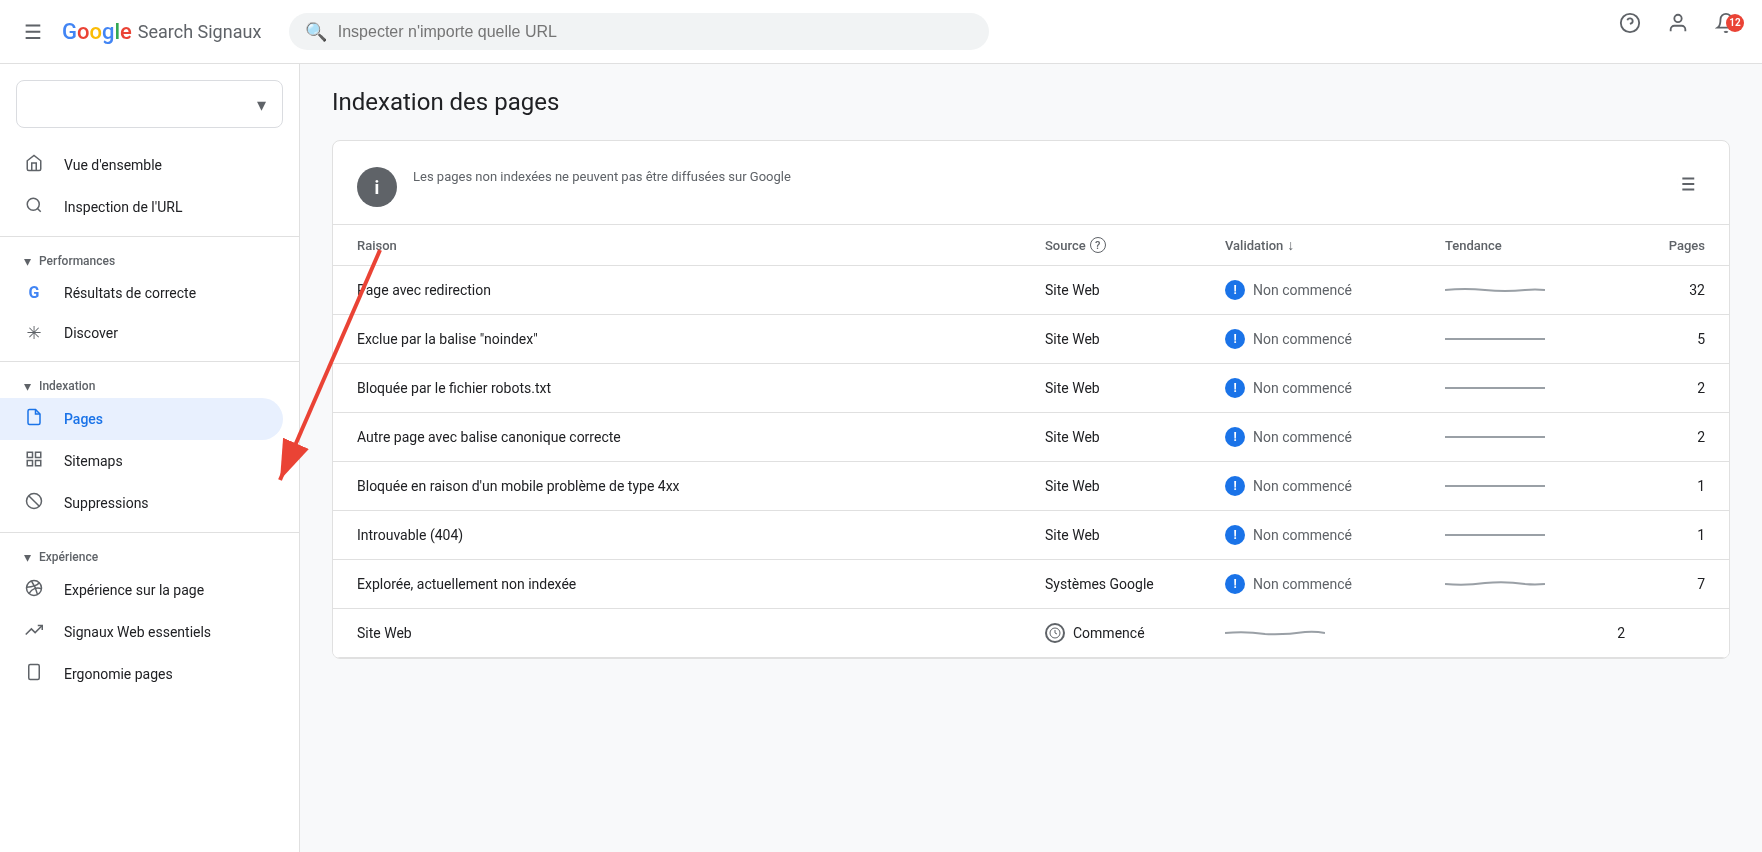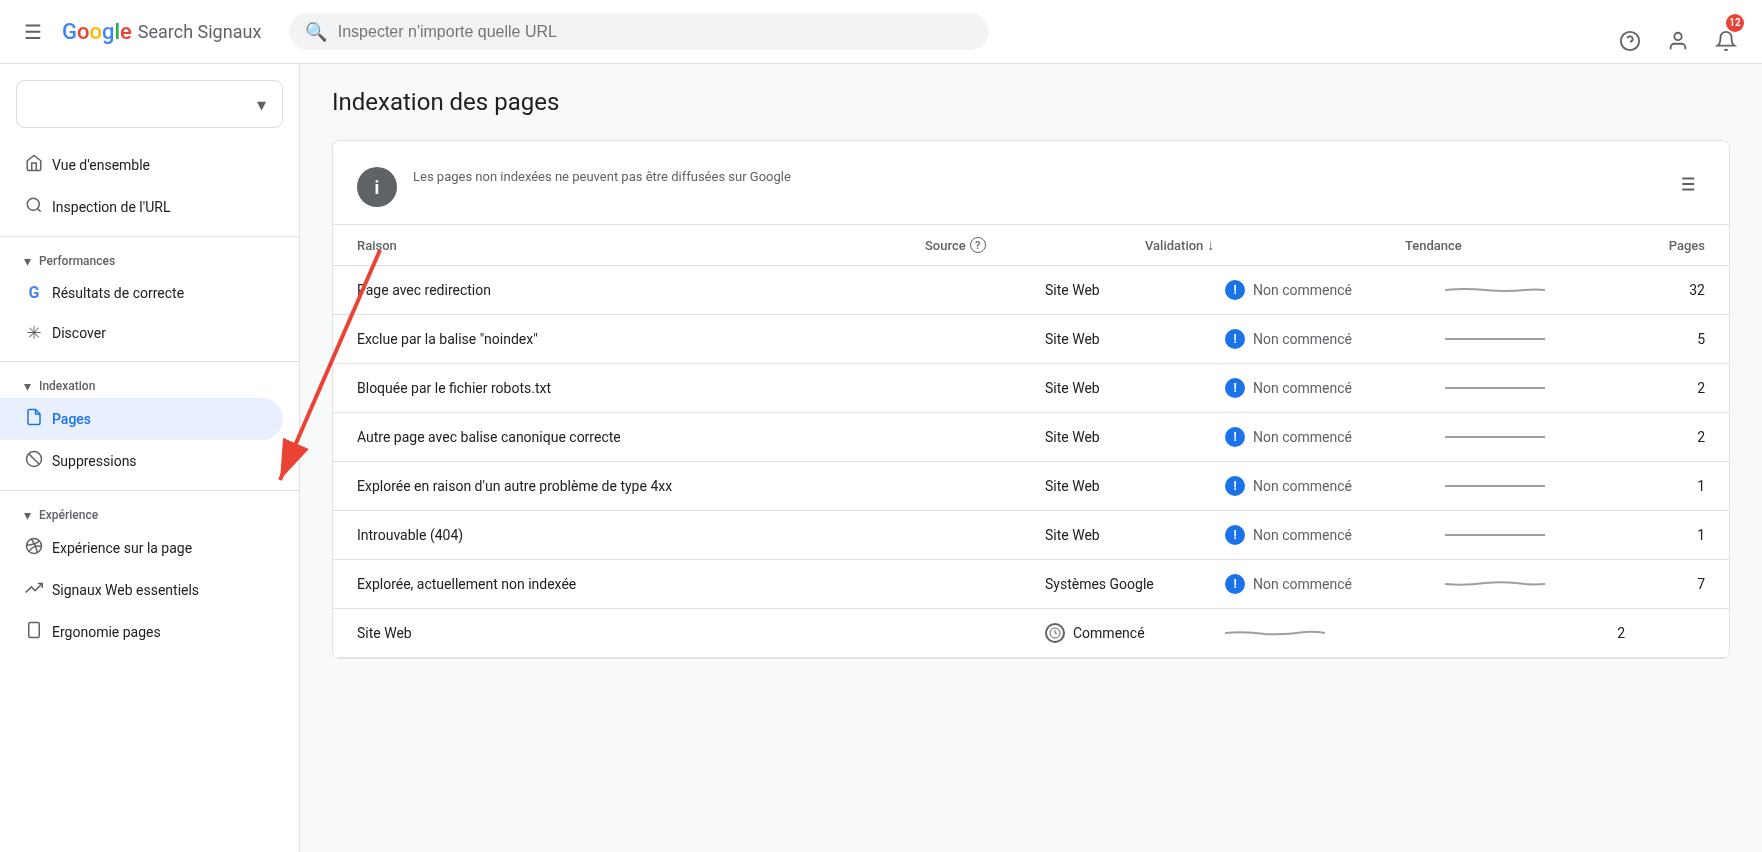--- a/index.html
+++ b/index.html
@@ -70,21 +70,21 @@
 
     .header-actions {
       display: flex;
       align-items: center;
       gap: 8px;
       margin-left: auto;
     }
     .header-icon-btn {
       width: 40px; height: 40px;
       border-radius: 50%;
-      display: flex; align-items: flex-end; justify-content: center;
+      display: flex; align-items: flex-start; justify-content: center;
       cursor: pointer;
       color: #5f6368;
       font-size: 20px;
       position: relative;
     }
     .notification-badge {
       position: absolute;
       top: 2px; right: 2px;
       background: #EA4335;
       color: white;
@@ -124,21 +124,21 @@
       align-items: center;
       justify-content: space-between;
       cursor: pointer;
       min-height: 48px;
     }
     .site-selector-arrow { color: #5f6368; font-size: 18px; }
 
     .sidebar-nav-item {
       display: flex;
       align-items: center;
-      gap: 8px;
+      gap: 20px;
       padding: 10px 24px;
       cursor: pointer;
       border-radius: 0 24px 24px 0;
       margin-right: 16px;
       color: #202124;
       font-size: 14px;
     }
     .sidebar-nav-item.active { background: #e8f0fe; color: #1a73e8; font-weight: 500; }
     .sidebar-nav-item .nav-icon { color: #5f6368; font-size: 18px; width: 20px; text-align: center; }
     .sidebar-nav-item.active .nav-icon { color: #1a73e8; }
@@ -216,21 +216,20 @@
     .table-container { width: 100%; }
     .table-header-row {
       display: grid;
       grid-template-columns: 1fr 180px 220px 180px 80px;
       padding: 12px 24px;
       background: #fff;
       border-bottom: 1px solid #e0e0e0;
       color: #5f6368;
       font-size: 13px;
       font-weight: 500;
-      gap: 40px;
     }
     .col-header {
       display: flex;
       align-items: center;
       gap: 4px;
     }
     .col-header.right { justify-content: flex-end; }
 
     .table-row {
       display: grid;
@@ -400,20 +399,31 @@
     </div>
 
     <div class="sidebar-nav-item active">
       <span class="nav-icon">
         <svg width="18" height="18" viewBox="0 0 24 24" fill="none" stroke="currentColor" stroke-width="2">
             <path d="M14 2H6a2 2 0 0 0-2 2v16a2 2 0 0 0 2 2h12a2 2 0 0 0 2-2V8z"></path>
             <polyline points="14 2 14 8 20 8"></polyline>
           </svg>
       </span>
       <span>Pages</span>
+    </div>
+    <div class="sidebar-nav-item">
+      <span class="nav-icon">
+        <svg width="18" height="18" viewBox="0 0 24 24" fill="none" stroke="currentColor" stroke-width="2">
+            <rect x="3" y="3" width="7" height="7"></rect>
+            <rect x="14" y="3" width="7" height="7"></rect>
+            <rect x="14" y="14" width="7" height="7"></rect>
+            <rect x="3" y="14" width="7" height="7"></rect>
+          </svg>
+      </span>
+      <span>Sitemaps</span>
     </div>
     <div class="sidebar-nav-item">
       <span class="nav-icon">
         <svg width="18" height="18" viewBox="0 0 24 24" fill="none" stroke="currentColor" stroke-width="2">
             <circle cx="12" cy="12" r="10"></circle>
             <line x1="4.93" y1="4.93" x2="19.07" y2="19.07"></line>
           </svg>
       </span>
       <span>Suppressions</span>
     </div>
@@ -551,21 +561,21 @@
       <span class="validation-text-gray">Non commencé</span>
     </div>
     <div class="row-trend">
       <svg width="100" height="12" viewBox="0 0 100 12">
         <path d="M0,6 Q25,6 50,6 Q75,6 100,6" stroke="#9aa0a6" stroke-width="2" fill="none"></path>
       </svg>
     </div>
     <div class="row-pages">2</div>
   </div>
             <div class="table-row">
-    <div class="row-reason">Explorée en raison d'un autre problème de type 4xx</div>
+    <div class="row-reason">Bloquée en raison d'un mobile problème de type 4xx</div>
     <div class="row-source">Site Web</div>
     <div class="row-validation">
       <div class="validation-icon-warning">!</div>
       <span class="validation-text-gray">Non commencé</span>
     </div>
     <div class="row-trend">
       <svg width="100" height="12" viewBox="0 0 100 12">
         <path d="M0,6 Q25,6 50,6 Q75,6 100,6" stroke="#9aa0a6" stroke-width="2" fill="none"></path>
       </svg>
     </div>

